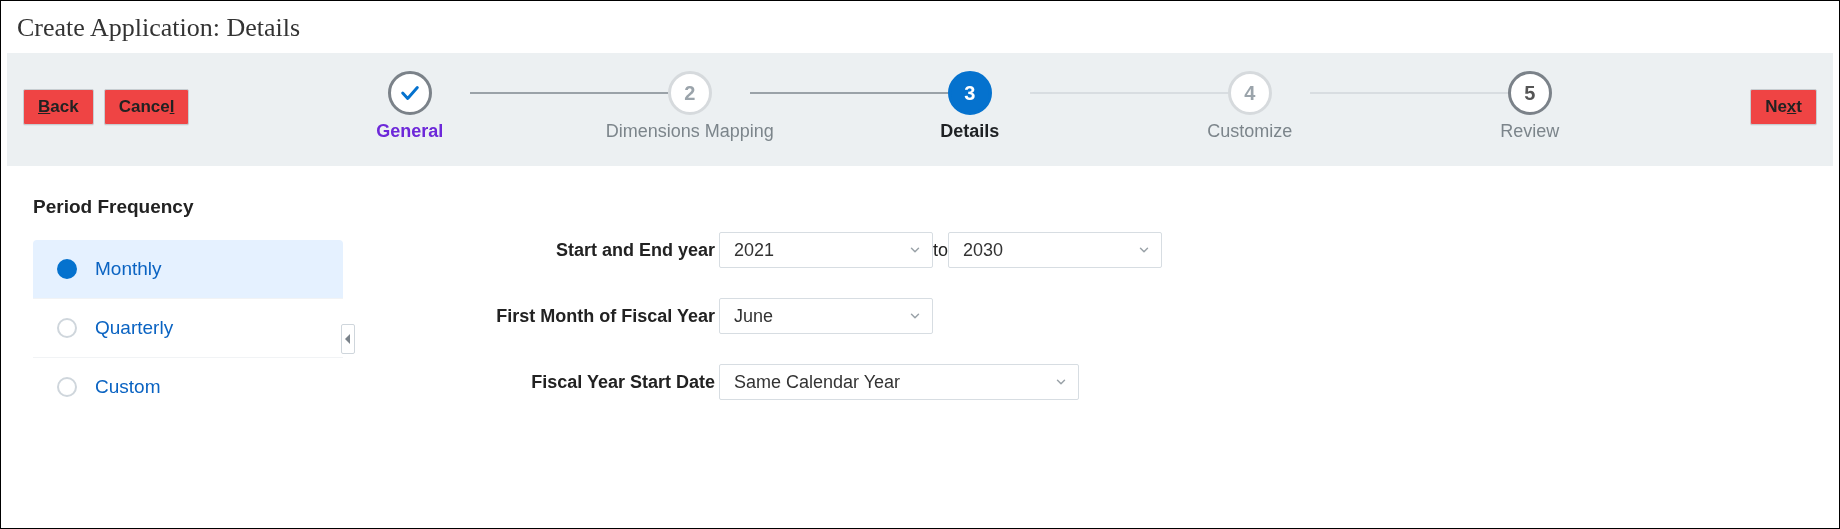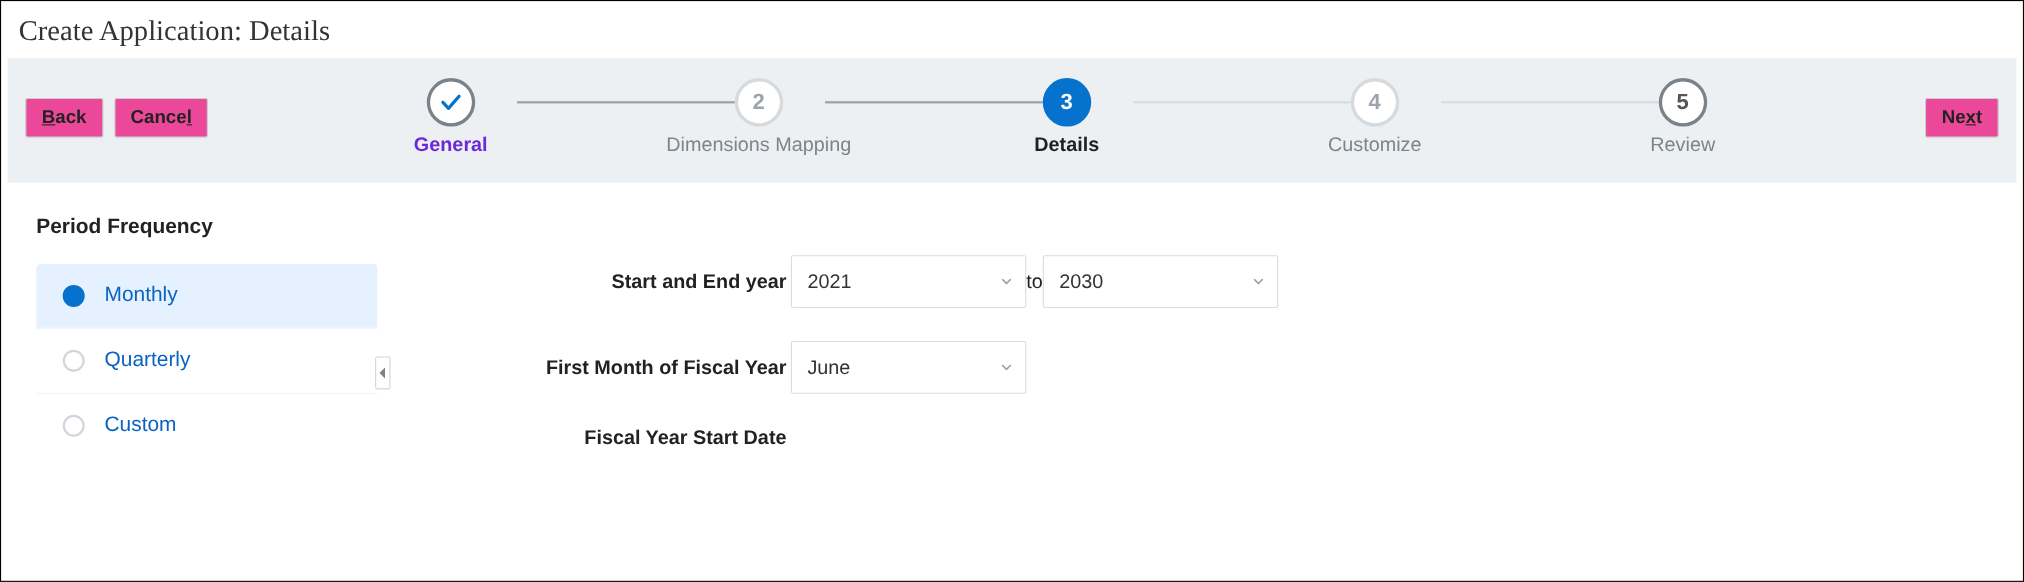--- a/index.html
+++ b/index.html
@@ -26,21 +26,21 @@
     padding: 18px 16px 24px 16px;
     position: relative;
   }
   .rail-left, .rail-right {
     display: flex;
     gap: 10px;
     align-items: center;
   }
   .rail-right { margin-left: auto; }
   .btn {
-    background: #ec4899;
+    background: #ef4444;
     border: 1px solid #c7cdd1;
     border-radius: 2px;
     padding: 7px 14px;
     font-size: 17px;
     font-weight: 700;
     color: #222;
     cursor: pointer;
     box-shadow: 0 1px 0 rgba(0,0,0,.04);
     text-align: center;
   }
@@ -192,21 +192,21 @@
     font-weight: 700;
     color: #222;
     padding-right: 4px;
   }
   .select {
     display: inline-flex;
     align-items: center;
     justify-content: space-between;
     border: 1px solid #d7dde2;
     background: #fff;
-    height: 48px;
+    height: 36px;
     padding: 0 10px 0 14px;
     font-size: 18px;
     color: #333;
     cursor: pointer;
     border-radius: 2px;
     gap: 20px;
     text-align: center;
   }
   .select.w-sm { width: 214px; }
   .select.w-md { width: 360px; }
@@ -318,15 +318,23 @@
         <span class="chev">
           <svg width="14" height="14" viewBox="0 0 24 24" fill="none" stroke="#9aa2a8" stroke-width="2.5" stroke-linecap="round" stroke-linejoin="round">
               <polyline points="6 9 12 15 18 9"></polyline>
             </svg>
         </span>
       </div>
     </div>
 
     <div class="form-row">
       <div class="form-label">Fiscal Year Start Date</div>
+      <div class="select w-md">
+        <span>Same Calendar Year</span>
+        <span class="chev">
+          <svg width="14" height="14" viewBox="0 0 24 24" fill="none" stroke="#9aa2a8" stroke-width="2.5" stroke-linecap="round" stroke-linejoin="round">
+              <polyline points="6 9 12 15 18 9"></polyline>
+            </svg>
+        </span>
+      </div>
     </div>
   </div>
 </div>
 
 </body></html>

